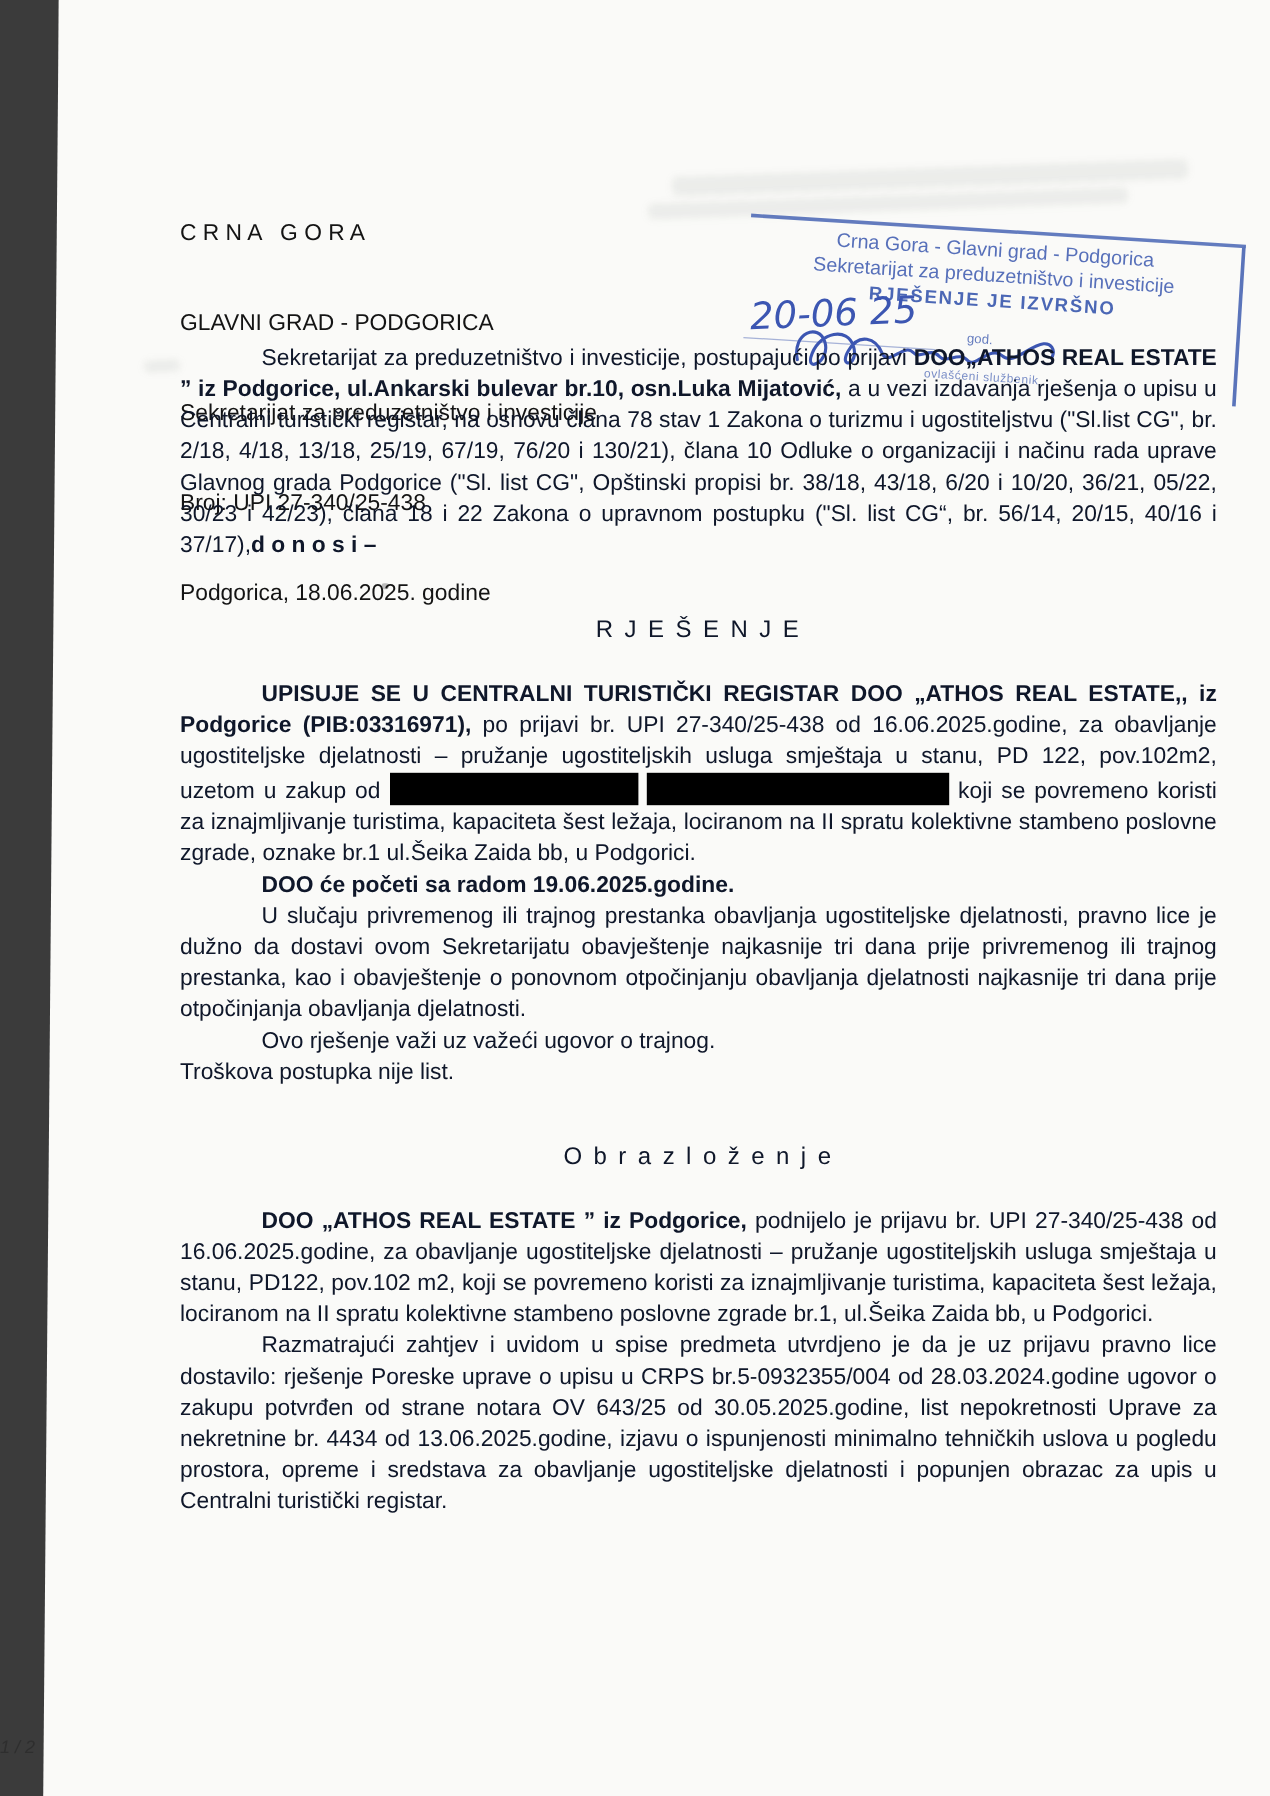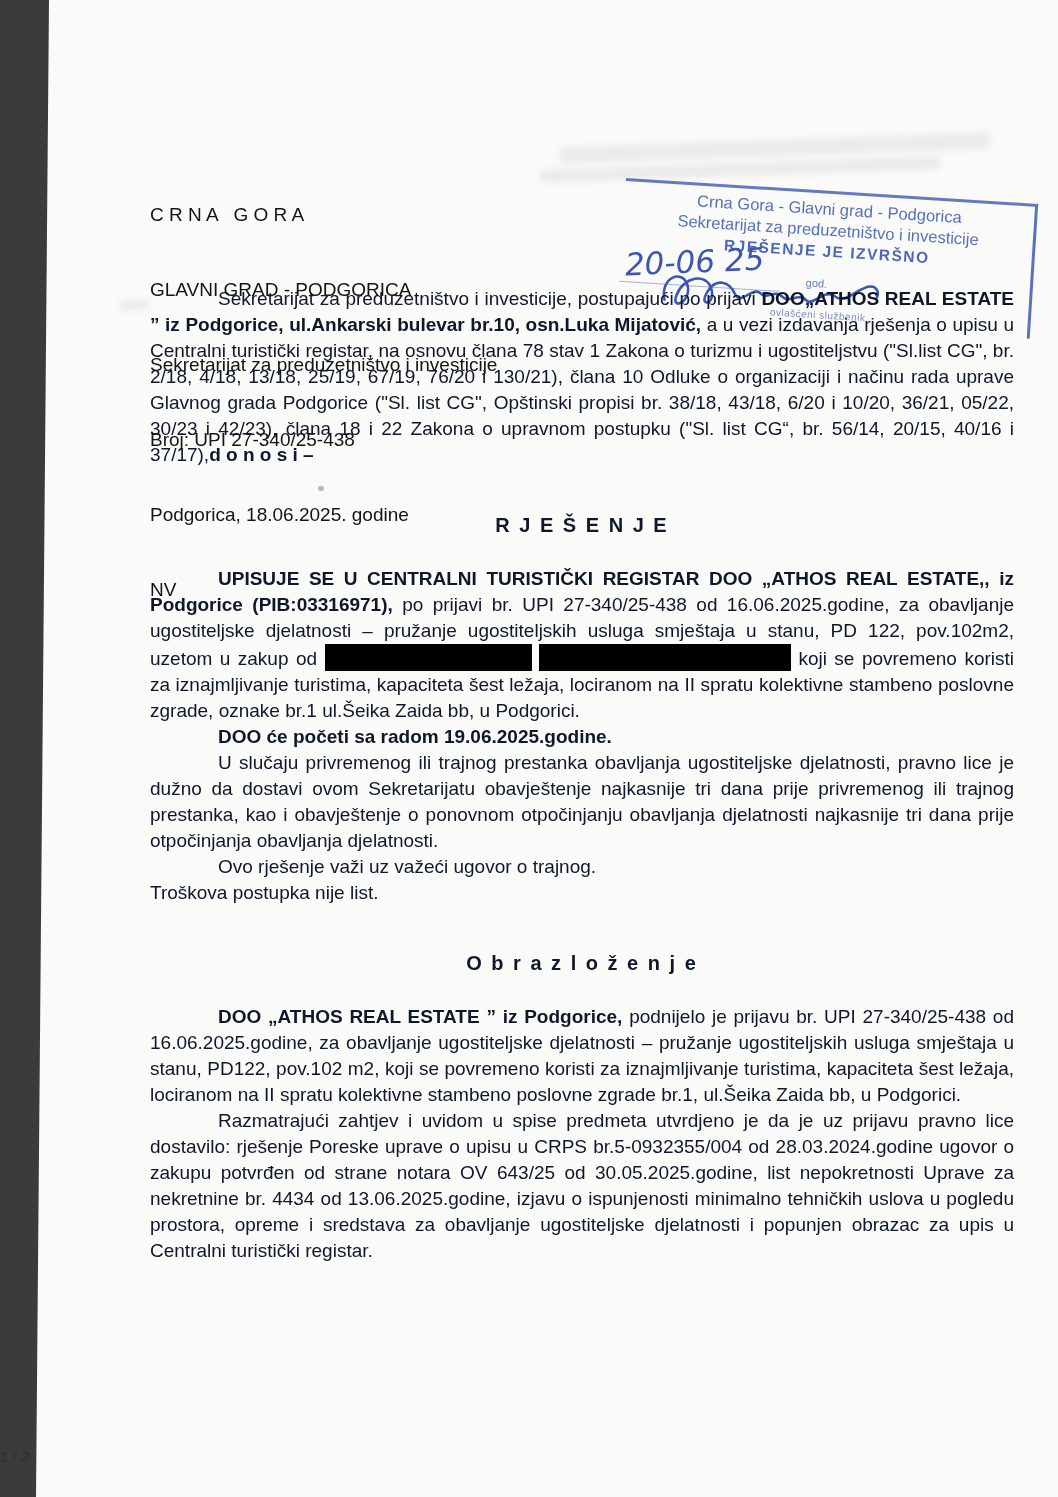--- a/index.html
+++ b/index.html
@@ -22,21 +22,21 @@
     filter:blur(3px); border-radius:4px; transform:rotate(-2deg);
   }
   .bleed.b1 { left:560px; top:140px; width:430px; height:16px; }
   .bleed.b2 { left:540px; top:163px; width:400px; height:13px; }
   .bleed.b3 { left:120px; top:300px; width:30px; height:10px; }
   .speck { position:absolute; left:318px; top:486px; width:6px; height:5px;
            background:#9a9a9a; opacity:.65; border-radius:2px; }
 
   
   .header-block {
-    position:absolute; left:150px; top:152px;
+    position:absolute; left:150px; top:132px;
     font-size:19px; line-height:25px; white-space:pre; color:#141414;
   }
   .header-block .hl { margin:0; }
 
   
   .stamp {
     position:absolute; left:626px; top:178px; width:410px; height:132px;
     transform:rotate(3.6deg); transform-origin:left top;
     border-top:3px solid rgba(62,92,176,0.8);
     border-right:3px solid rgba(62,92,176,0.85);
@@ -62,21 +62,21 @@
 
   
   .doc-body {
     position:absolute; left:150px; top:286px; width:864px;
     font-size:19px; line-height:26px; text-align:justify; color:#0f172a;
   }
   .doc-para { margin:0; text-indent:68px; }
   .doc-para.no-indent { text-indent:0; }
   .b { font-weight:bold; }
   .doc-heading {
-    font-weight:bold; text-align:center; font-size:20px;
+    font-weight:normal; text-align:center; font-size:20px;
     margin:44px 0 28px 0; letter-spacing:2px; white-space:pre; text-indent:0;
   }
   .redaction { display:inline-block; height:27px; background:#000;
     vertical-align:-6px; }
 
   .page-number {
     position:absolute; left:0; right:0; top:1448px; text-align:left;
     font-style:italic; font-size:15px; color:#2e2e2e;
   }
 </style>
@@ -88,21 +88,20 @@
 <div class="bleed b2"></div>
 <div class="bleed b3"></div>
 <div class="speck"></div>
 
 <div class="header-block">
   <div class="hl">C R N A   G O R A</div>
   <div class="hl">GLAVNI GRAD - PODGORICA</div>
   <div class="hl">Sekretarijat za preduzetništvo i investicije</div>
   <div class="hl">Broj: UPI 27-340/25-438</div>
   <div class="hl">Podgorica, 18.06.2025. godine</div>
-  <div class="hl">NV</div>
 </div>
 
 <div class="stamp">
   <div class="stamp-line1">Crna Gora - Glavni grad - Podgorica</div>
   <div class="stamp-line2">Sekretarijat za preduzetništvo i investicije</div>
   <div class="stamp-line3">RJEŠENJE JE IZVRŠNO</div>
   <div class="hand-date">20-06 25</div>
   <div class="date-rule"></div>
   <div class="stamp-god">god.</div>
   <svg class="signature-svg" viewBox="0 0 250 60">

